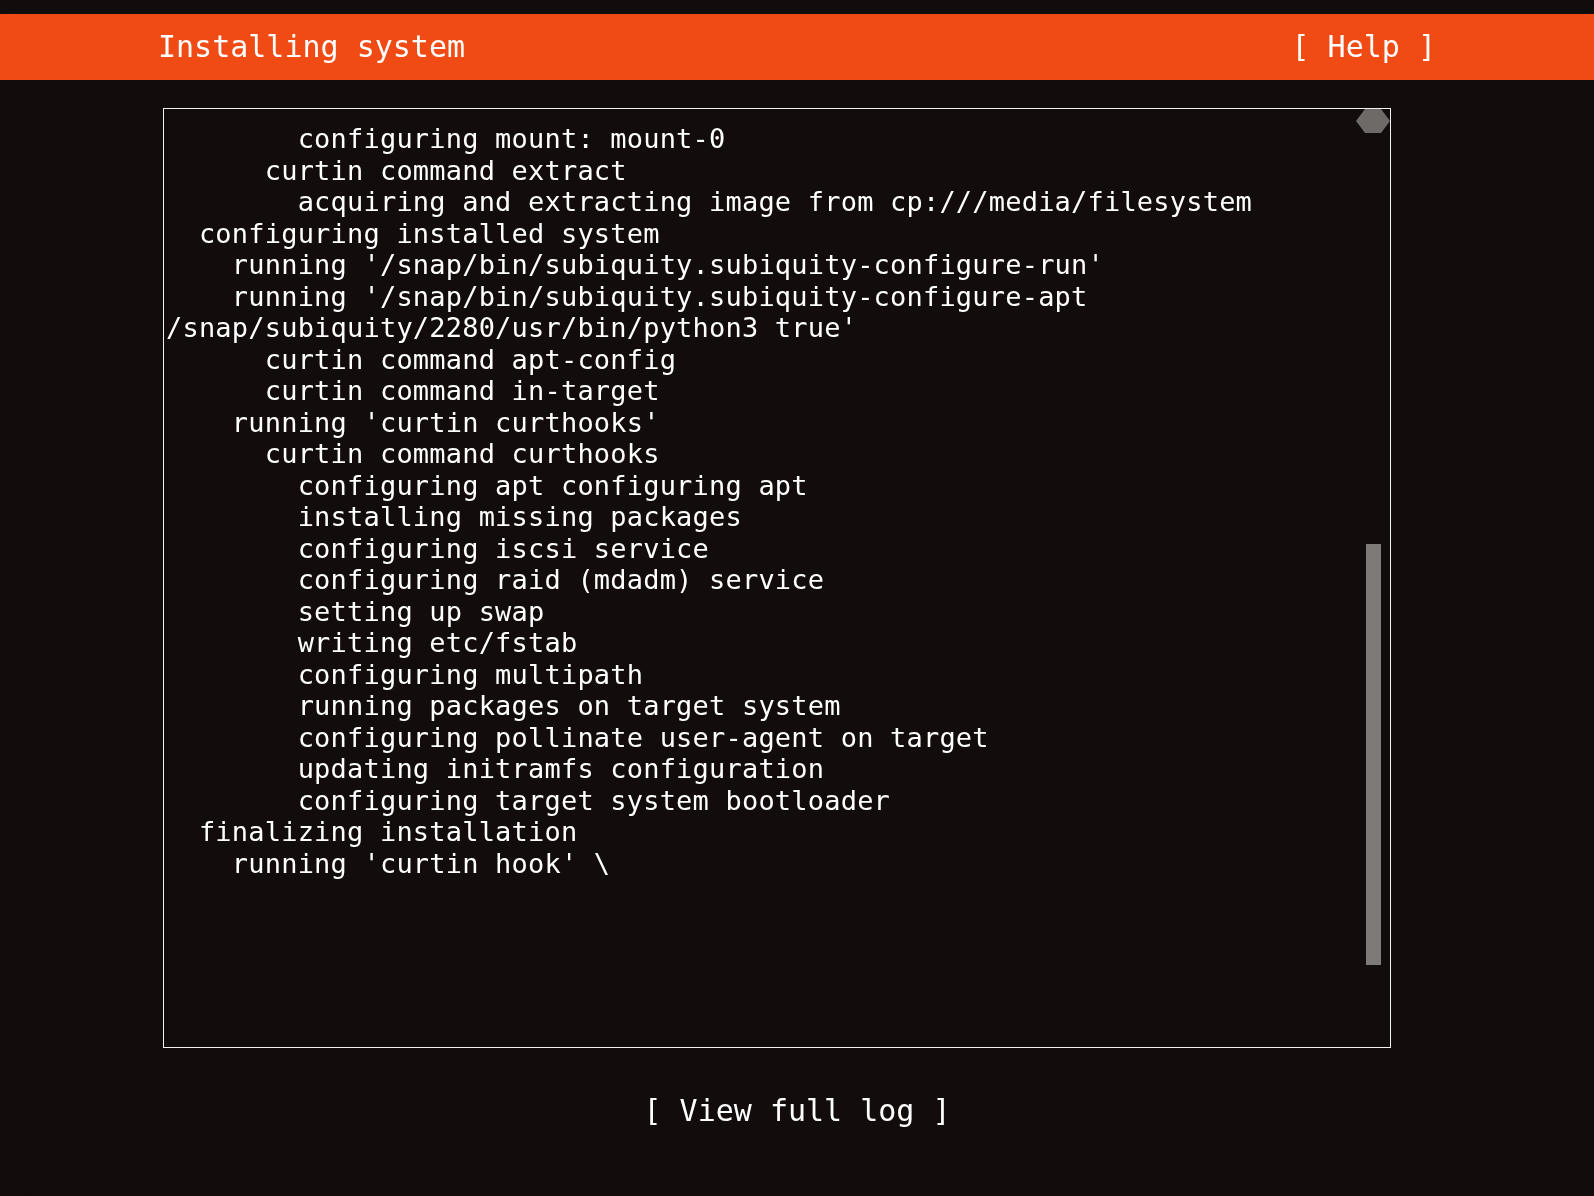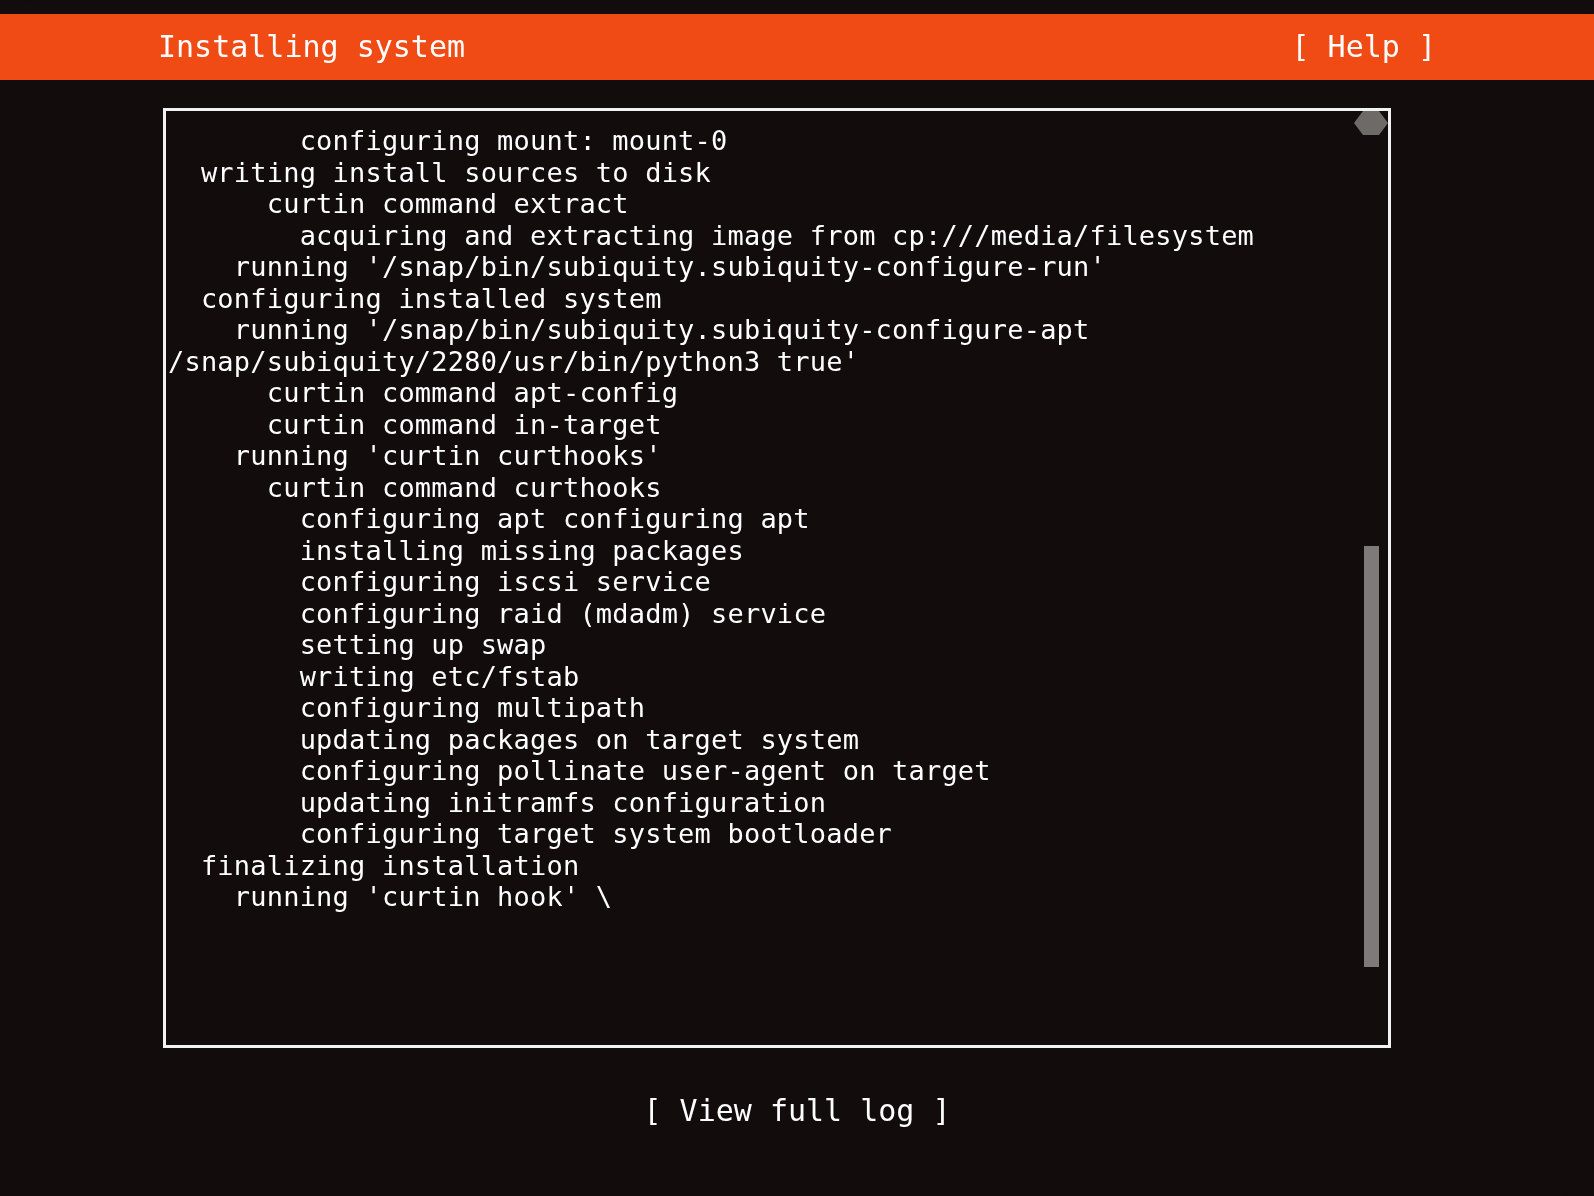--- a/index.html
+++ b/index.html
@@ -53,21 +53,21 @@
     cursor: pointer;
   }
 
   
   #log-panel {
     position: absolute;
     left: 163px;
     top: 108px;
     width: 1228px;
     height: 940px;
-    border: 3px solid #3b82f6;
+    border: 1px solid #3b82f6;
     background: #120d0c;
     box-sizing: border-box;
     display: flex;
     flex-direction: row;
     overflow: hidden;
   }
 
   #log-lines {
     flex: 1 1 auto;
     padding: 14px 0 0 0;
@@ -148,39 +148,38 @@
 
   <div id="header" style="background: rgb(240, 74, 21);">
     <div id="header-title">Installing system</div>
     <div id="help-button">[ Help ]</div>
   </div>
 
   <div id="log-panel" style="border-color: rgb(242, 242, 242);">
 
     <div id="log-lines">
         <div class="log-line">        configuring mount: mount-0</div>
-        <div class="log-line">  writing install sources to disk</div>
         <div class="log-line">      curtin command extract</div>
         <div class="log-line">        acquiring and extracting image from cp:///media/filesystem</div>
+        <div class="log-line">  configuring installed system</div>
         <div class="log-line">    running '/snap/bin/subiquity.subiquity-configure-run'</div>
-        <div class="log-line">  configuring installed system</div>
         <div class="log-line">    running '/snap/bin/subiquity.subiquity-configure-apt</div>
         <div class="log-line">/snap/subiquity/2280/usr/bin/python3 true'</div>
         <div class="log-line">      curtin command apt-config</div>
         <div class="log-line">      curtin command in-target</div>
         <div class="log-line">    running 'curtin curthooks'</div>
         <div class="log-line">      curtin command curthooks</div>
         <div class="log-line">        configuring apt configuring apt</div>
         <div class="log-line">        installing missing packages</div>
         <div class="log-line">        configuring iscsi service</div>
         <div class="log-line">        configuring raid (mdadm) service</div>
         <div class="log-line">        setting up swap</div>
         <div class="log-line">        writing etc/fstab</div>
         <div class="log-line">        configuring multipath</div>
-        <div class="log-line">        updating packages on target system</div>
+        <div class="log-line">        running packages on target system</div>
         <div class="log-line">        configuring pollinate user-agent on target</div>
         <div class="log-line">        updating initramfs configuration</div>
         <div class="log-line">        configuring target system bootloader</div>
         <div class="log-line">  finalizing installation</div>
         <div class="log-line">    running 'curtin hook' \</div>
       </div>
 
     <div id="scrollbar">
       <div id="scroll-up-arrow" style="border-bottom-color: rgb(110, 106, 104);"></div>
       <div id="scroll-track"></div>

